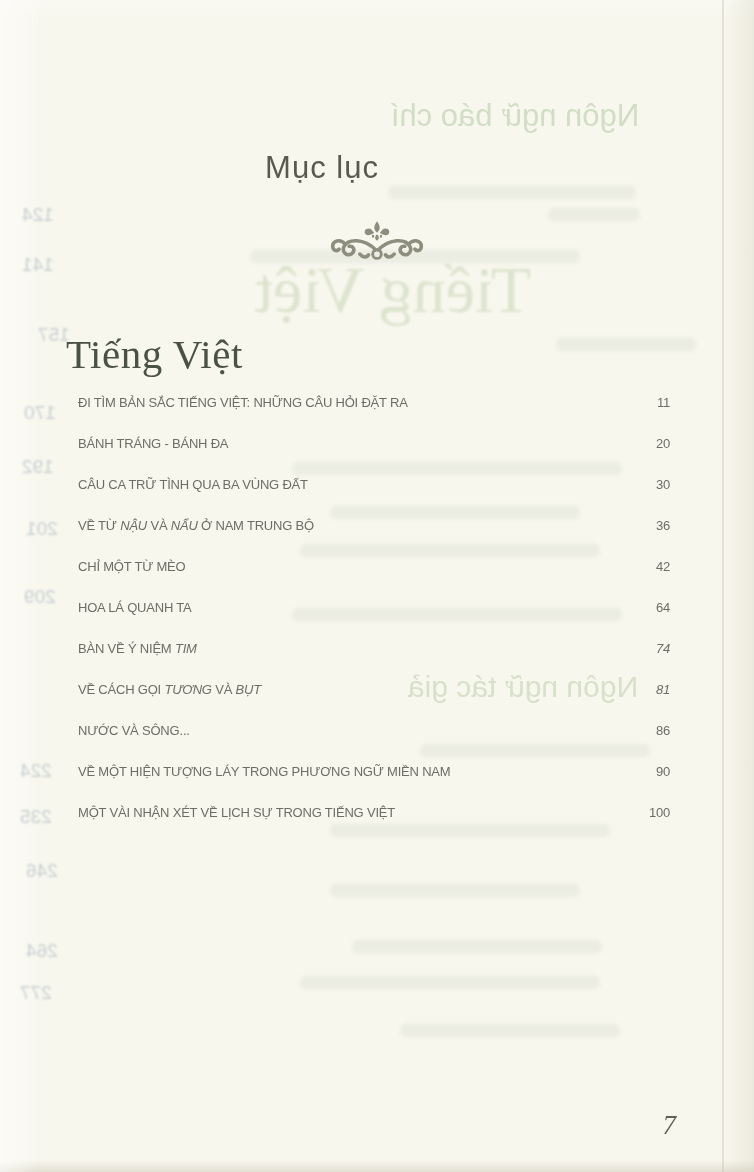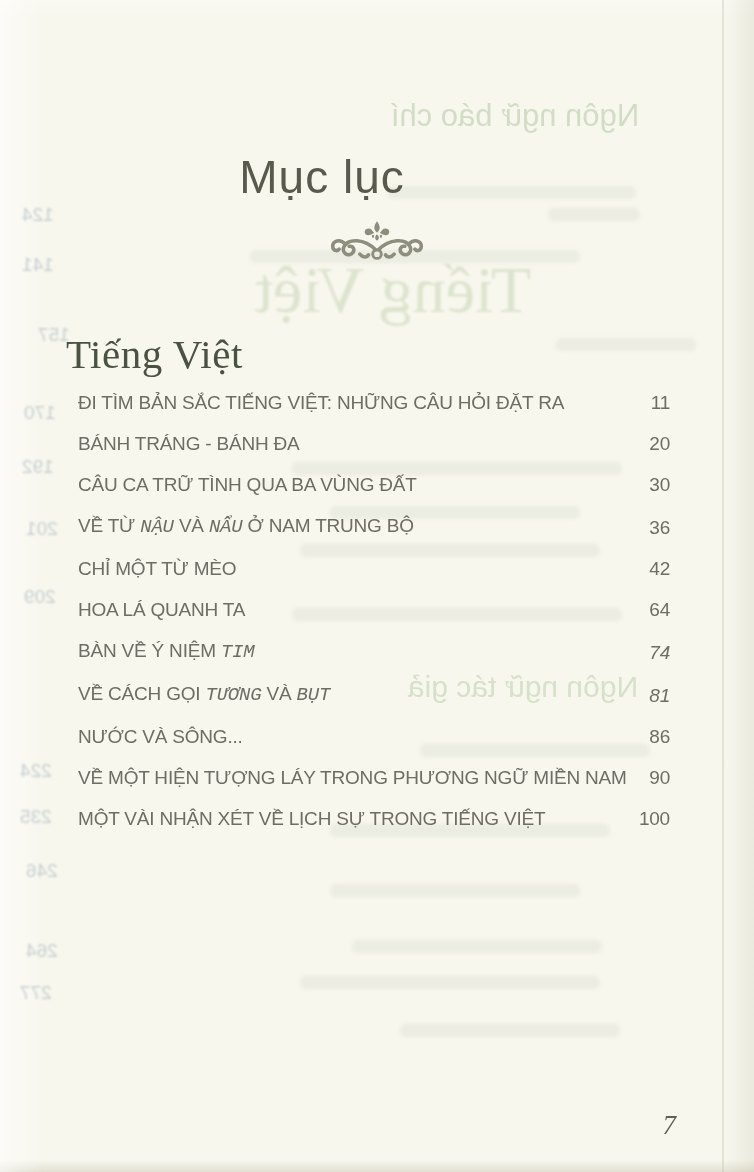--- a/index.html
+++ b/index.html
@@ -16,42 +16,42 @@
       linear-gradient(270deg, rgba(186,182,158,.20) 0px, rgba(186,182,158,0) 30px),
       linear-gradient(0deg, rgba(168,163,138,.28) 0px, rgba(168,163,138,0) 12px),
       linear-gradient(180deg, rgba(255,255,255,.25) 0px, rgba(255,255,255,0) 20px);
   }
   .crease{
     position:absolute;top:0;left:722px;width:2px;height:100%;
     background:rgba(196,192,170,.38);
   }
   .page-title{
     position:absolute;top:150px;left:0;width:644px;
-    text-align:center;font-size:46px;letter-spacing:1px;
+    text-align:center;font-size:31px;letter-spacing:1px;
     color:#585a4d;
   }
   .ornament{
     position:absolute;top:216px;left:0;width:754px;height:52px;
     display:flex;justify-content:center;align-items:center;
   }
   .section-heading{
     position:absolute;top:330px;left:66px;
     font-family:"Liberation Serif",serif;
     font-size:41px;color:#4a5244;letter-spacing:.5px;
   }
   .toc{
     position:absolute;top:388px;left:78px;width:592px;
   }
   .toc-row{
     display:flex;align-items:flex-end;margin-bottom:12px;
-    font-size:19px;line-height:29px;letter-spacing:-0.2px;
+    font-size:13px;line-height:29px;letter-spacing:-0.2px;
     color:#6c6d65;
   }
   .toc-title{flex:1;}
-  .toc-title i{font-style:italic;font-family:Liberation Mono, monospace;}
+  .toc-title i{font-style:italic;}
   .toc-num{margin-left:8px;white-space:nowrap;}
   .toc-num.it{font-style:italic;margin-left:20px;}
   .folio{
     position:absolute;top:1110px;right:78px;
     font-family:"Liberation Serif",serif;font-style:italic;
     font-size:27px;color:#5c6253;
   }
   
   .ghost{position:absolute;transform:scaleX(-1);white-space:nowrap;filter:blur(.6px);}
   .ghost-top-heading{

